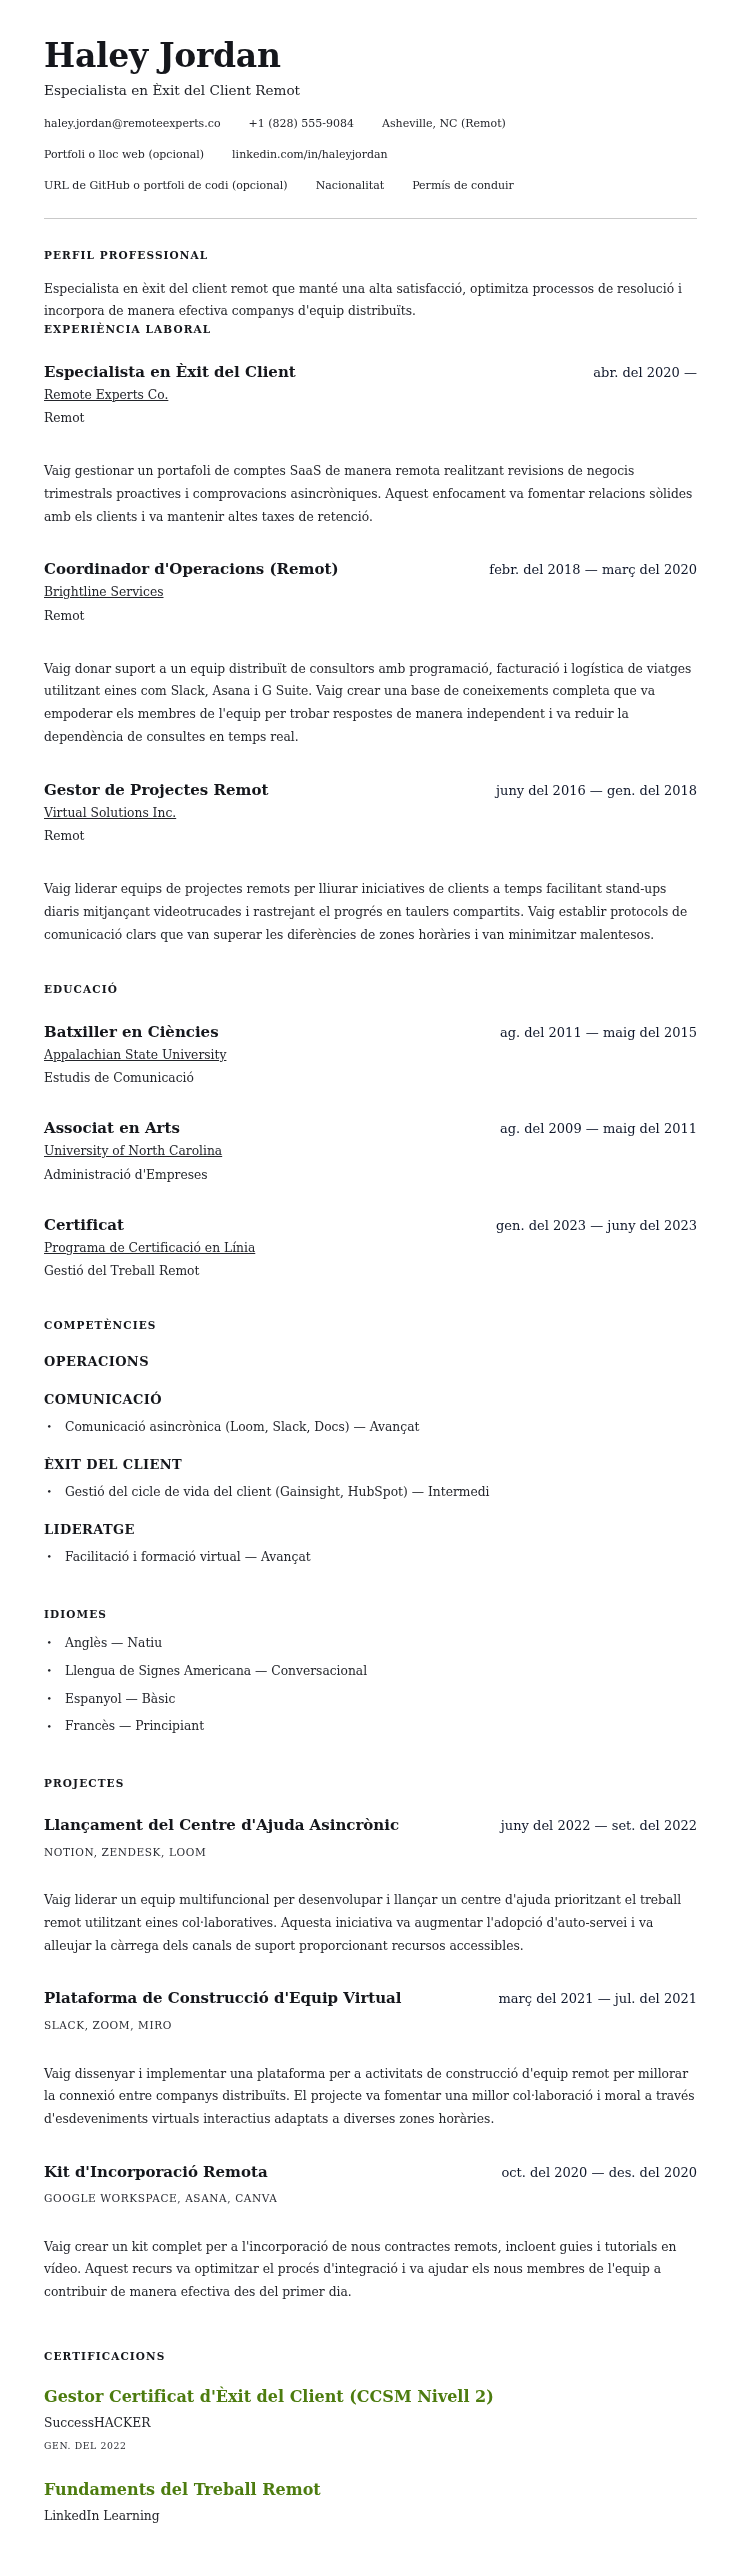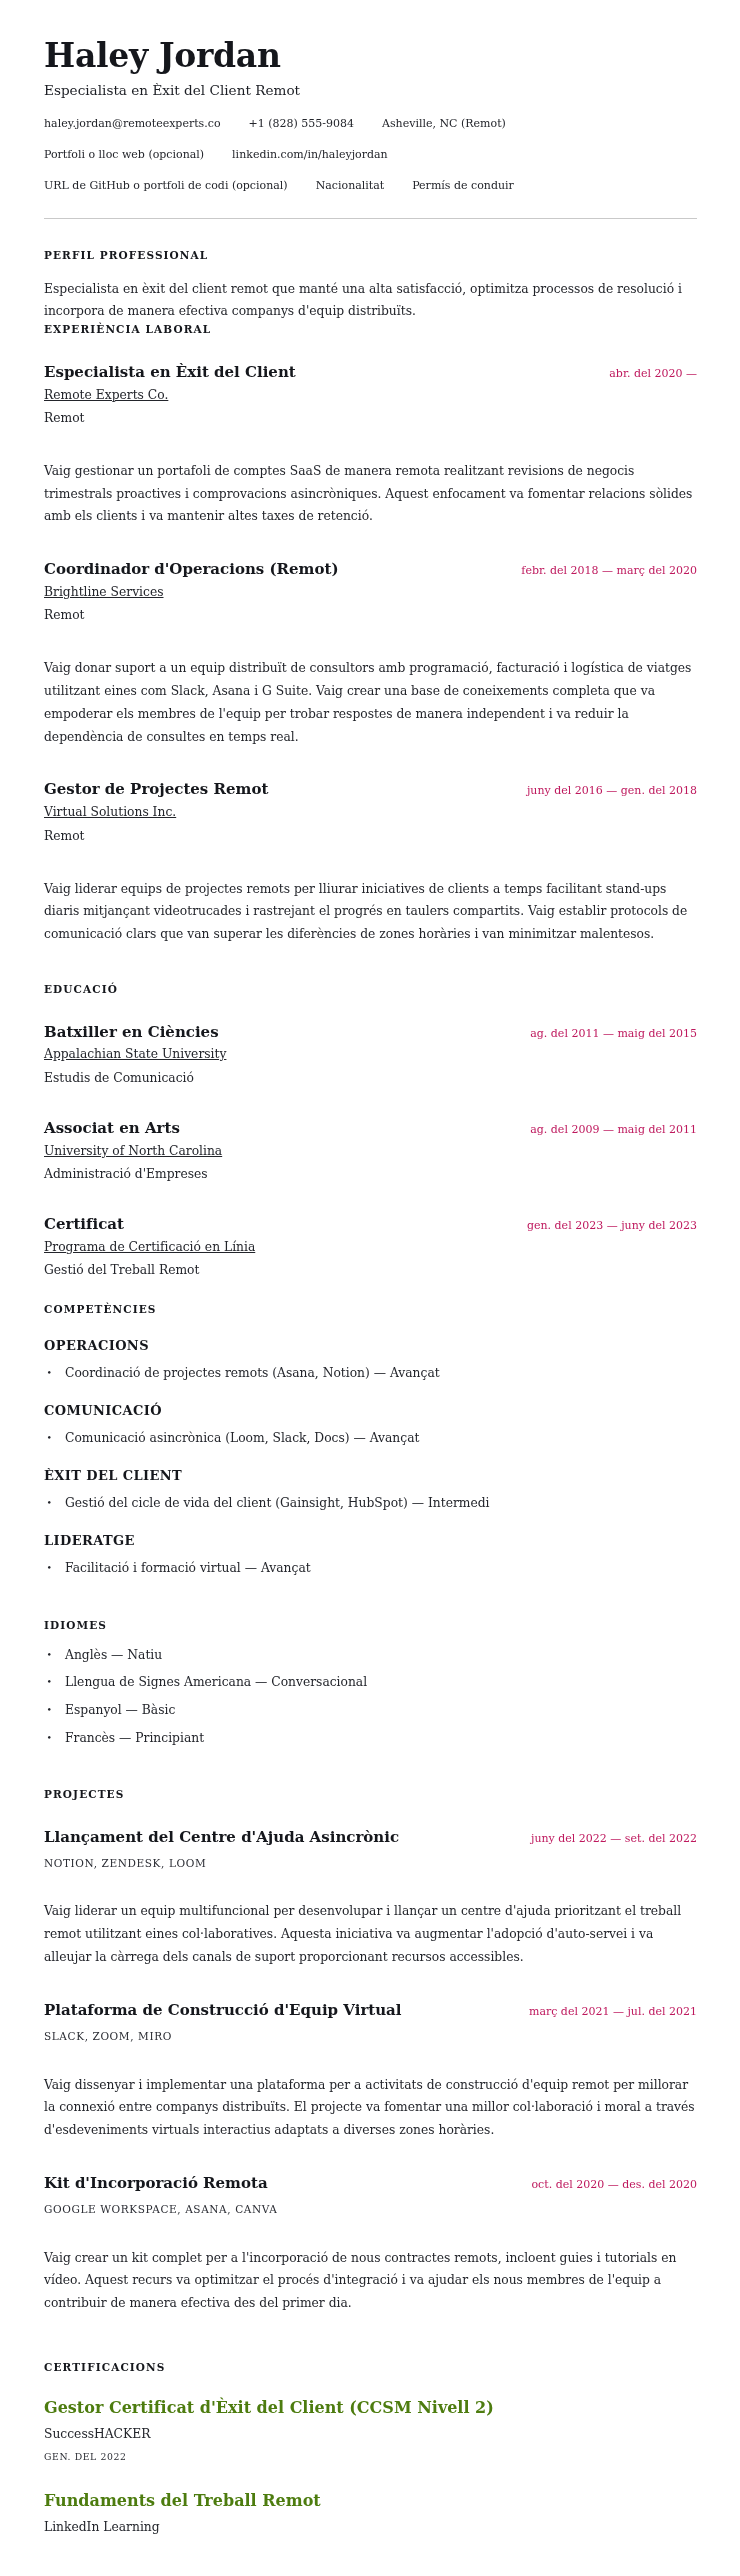--- a/index.html
+++ b/index.html
@@ -20,33 +20,33 @@
   .subtitle { font-size:13.6px; line-height:1.3; margin-top:6px; color:#1c1e24; }
   .contact-row { display:flex; flex-wrap:wrap; column-gap:21px; row-gap:3.7px; font-size:11px; line-height:1.3; margin-top:16.7px;gap:28px; }
   .divider { border:0; border-top:1.2px solid #c9c9c9; margin-top:25px; }
 
   
   .sec-heading { font-size:10.5px; font-weight:700; letter-spacing:1.1px; line-height:1.3; color:#15171c; }
   #section-profile .sec-heading { margin-top:0; }
   #section-profile { margin-top:30px; }
   #section-experience { }
   #section-education { margin-top:37px; }
-  #section-skills { margin-top:24px; }
+  #section-skills { margin-top:39px; }
   #section-languages { margin-top:42px; }
   #section-projects { margin-top:41px; }
   #section-certifications { margin-top:46px; }
 
   .summary { font-size:12.3px; line-height:1.85; margin-top:15px; }
 
   
   .entry { margin-top:26px; }
   .entry + .entry { margin-top:32px; }
   .entry-head { display:flex; justify-content:space-between; align-items:baseline; }
   .entry-title { font-size:15px; font-weight:700; line-height:1.25; color:#15171c; padding-right:15px; }
-  .entry-date { font-size:11px; line-height:1.3; white-space:nowrap; color:#be185d; }
+  .entry-date { font-size:13px; line-height:1.3; white-space:nowrap; color:#0f172a; }
   .entry-sub { font-size:12.3px; line-height:1.3; margin-top:6.2px;text-decoration:underline; }
   .entry-sub2 { font-size:12.3px; line-height:1.3; margin-top:7.4px; }
   .entry-desc { font-size:12.3px; line-height:1.85; margin-top:33px; }
   .tools-line { font-size:10.5px; letter-spacing:0.6px; line-height:1.3; margin-top:10.5px; color:#2b2d34; }
   .project-desc { margin-top:30px; }
 
   
   .skill-group-heading { font-size:13px; font-weight:700; letter-spacing:0.4px; line-height:1.3; margin-top:21px; color:#15171c; }
   ul.blist { list-style:none; margin-top:7.4px; }
   ul.blist li { position:relative; padding-left:21px; font-size:12.3px; line-height:1.4; margin-top:10px; }
@@ -155,23 +155,20 @@
       </div>
       <div class="entry-sub">Programa de Certificació en Línia</div>
       <div class="entry-sub2">Gestió del Treball Remot</div>
     </article>
   </section>
 
   <section id="section-skills">
     <h2 class="sec-heading">COMPETÈNCIES</h2>
 
     <h3 class="skill-group-heading">OPERACIONS</h3>
-    <ul class="blist">
-      <li>Coordinació de projectes remots (Asana, Notion) — Avançat</li>
-    </ul>
 
     <h3 class="skill-group-heading">COMUNICACIÓ</h3>
     <ul class="blist">
       <li>Comunicació asincrònica (Loom, Slack, Docs) — Avançat</li>
     </ul>
 
     <h3 class="skill-group-heading">ÈXIT DEL CLIENT</h3>
     <ul class="blist">
       <li>Gestió del cicle de vida del client (Gainsight, HubSpot) — Intermedi</li>
     </ul>

